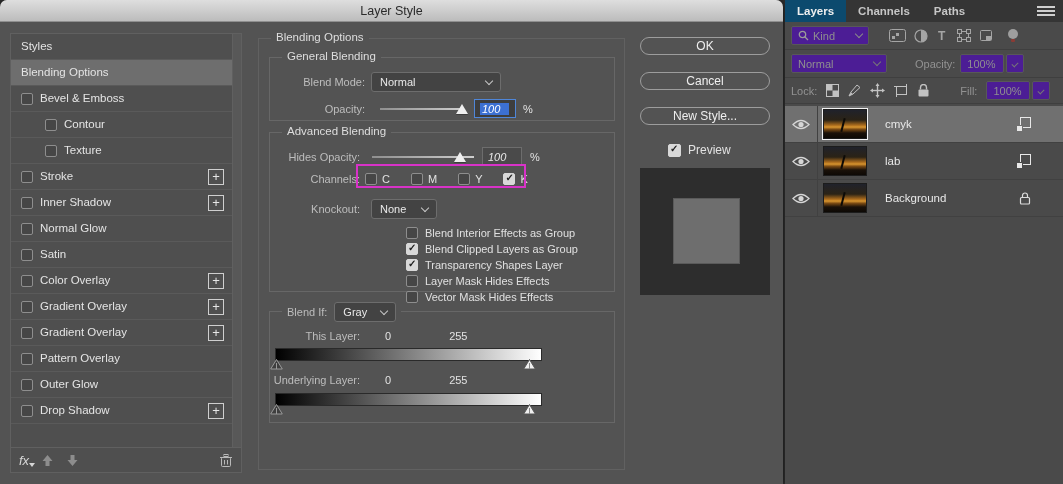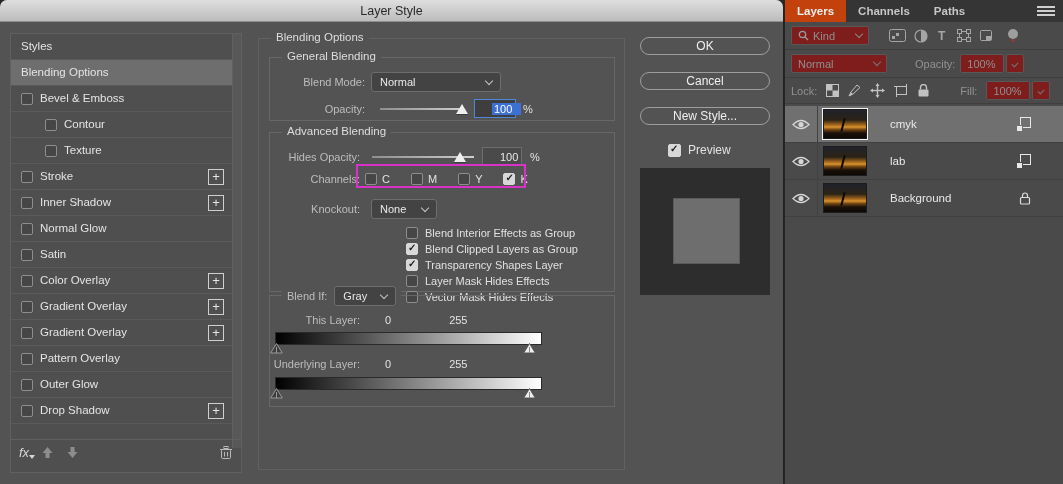--- a/index.html
+++ b/index.html
@@ -27,21 +27,21 @@
   .item.sel { background:#6e6e6e; }
   .item.ind { padding-left:34px; }
   .plus { position:absolute; right:8px; top:5px; width:16px; height:16px;
           border:1px solid #cfcfcf; color:#e6e6e6; font-size:13px; line-height:14px;
           text-align:center; }
   .cb { width:12px; height:12px; border:1px solid #8e8e8e; background:#464646;
         border-radius:2px; display:inline-block; flex:0 0 auto; position:relative; }
   .cb.checked { background:#d8d8d8; border-color:#d8d8d8; }
   .cb.checked::after { content:"✓"; position:absolute; left:1px; top:-2px;
         color:#1c1c1c; font-size:10px; font-weight:bold; }
-  .lfooter { position:absolute; left:0; bottom:8px; width:230px; height:25px;
+  .lfooter { position:absolute; left:0; bottom:0; width:230px; height:25px;
              border-top:1px solid #606060; display:flex; align-items:center; padding:0 8px; gap:12px;justify-content:flex-end; }
   .fx { font-style:italic; font-size:13px; color:#d6d6d6; position:relative; }
   .fx::after { content:""; position:absolute; right:-6px; bottom:1px;
                border-left:3px solid transparent; border-right:3px solid transparent;
                border-top:4px solid #d6d6d6; }
   .trash { margin-left:auto; }
 
   
   .center-box { position:absolute; left:258px; top:38px; width:367px; height:432px;
                 border:1px solid #616161; }
@@ -52,21 +52,21 @@
   .g-label { color:#bdbdbd; text-align:right; }
   .dd { background:#434343; border:1px solid #6d6d6d; border-radius:3px; height:20px;
         display:flex; align-items:center; padding:0 8px; color:#e8e8e8; }
   .chev { width:6px; height:6px; border-right:1.5px solid #c6c6c6; border-bottom:1.5px solid #c6c6c6;
           transform:rotate(45deg); margin-left:auto; margin-top:-3px; }
   .track { height:2px; background:linear-gradient(90deg,#8f8f8f,#cfcfcf); position:relative; }
   .tri { position:absolute; right:-4px; top:-4px; width:0; height:0;
          border-left:6px solid transparent; border-right:6px solid transparent;
          border-bottom:10px solid #efefef; filter:drop-shadow(0 1px 0 #3c3c3c); }
   .valbox { border:1px solid #6d6d6d; background:#4a4a4a; height:19px; display:flex;
-            align-items:center; padding:0 17px; color:#e8e8e8; }
+            align-items:center; padding:0 5px; color:#e8e8e8;font-style:italic; }
   .valbox.focus { border-color:#4f86d8; background:#3e3e3e; }
   .hl { background:#3c70d2; color:#fff; padding:0 9px 0 2px; }
   .annot { position:absolute; border:2px solid #d832c8; pointer-events:none; }
   .optrow { position:absolute; display:flex; align-items:center; gap:7px; color:#e0e0e0;padding-left:40px; }
   .gbar { position:absolute; height:13px; background:linear-gradient(90deg,#000 0%,#fff 100%);
           border:1px solid #2a2a2a; }
   .handle { position:absolute; }
 
   
   .btn { position:absolute; left:640px; width:130px; height:18px; border:1px solid #9d9d9d;
@@ -79,41 +79,41 @@
                    background:#2d2d2d; }
   .preview-inner { position:absolute; left:33px; top:30px; width:67px; height:66px;
                    background:#6e6e6e; border:1px solid #5a5a5a; }
 
   
   .panel { position:absolute; left:785px; top:0; width:278px; height:484px; background:#4a4a4a; }
   .tabbar { position:absolute; left:0; top:0; width:100%; height:22px; background:#353535;
             display:flex; align-items:stretch; }
   .tab { padding:0 12px; display:flex; align-items:center; color:#c6c6c6;
          font-size:11.5px; font-weight:bold; }
-  .tab.active { background:#c2410c; color:#efefef; }
+  .tab.active { background:#0c4a6e; color:#efefef; }
   .burger { margin-left:auto; margin-right:8px; align-self:center; width:18px; }
   .burger span { display:block; height:2px; background:#cfcfcf; margin:2px 0; }
   .prow { position:absolute; left:0; width:100%; display:flex; align-items:center;
           border-bottom:1px solid #3f3f3f; }
   .dim { color:#929292; }
-  .dimbox { border:1px solid #585858; background:#7f1d1d; color:#8f8f8f; height:19px;
+  .dimbox { border:1px solid #585858; background:#4c1d95; color:#8f8f8f; height:19px;
             display:flex; align-items:center; padding:0 6px; border-radius:2px; }
   .icon { display:inline-flex; align-items:center; justify-content:center; }
   .lrow { position:absolute; left:0; width:100%; height:37px; border-bottom:1px solid #414141;
           display:flex; align-items:center; }
   .lrow.sel { background:#707070; }
   .eyecol { width:33px; align-self:stretch; display:flex; align-items:center;
             justify-content:center; border-right:1px solid #414141; }
   .thumb { width:44px; height:30px; margin-left:5px; border:1px solid #1c1c1c;
            background:linear-gradient(180deg,#20222b 0%,#2b2316 36%,#a96a1c 54%,#d8952f 61%,#7a4a13 69%,#1a1109 82%,#0d0905 100%);
            position:relative; }
   .thumb::after { content:""; position:absolute; left:18px; bottom:6px; width:2px; height:14px;
                   background:#0c0a07; transform:rotate(14deg); }
   .lrow.sel .thumb { outline:1px solid #f2f2f2; }
-  .lname { margin-left:23px; font-size:11.5px; color:#e8e8e8; }
+  .lname { margin-left:18px; font-size:11.5px; color:#e8e8e8; }
   .lbadge { position:absolute; right:32px; }
 </style>
 </head>
 <body>
 
 <div class="dialog">
   <div class="titlebar">
     <span>Layer Style</span>
   </div>
 
@@ -281,21 +281,21 @@
       <div class="optrow" style="left:96px; top:142px;">
           <span class="cb"></span>
           <span>Layer Mask Hides Effects</span>
         </div>
       <div class="optrow" style="left:96px; top:158px; top:142px; top:158px;">
           <span class="cb"></span>
           <span>Vector Mask Hides Effects</span>
         </div>
     </div>
 
-    <div class="gbox" style="left:10px; top:256px; width:346px; height:112px;">
+    <div class="gbox" style="left:10px; top:272px; width:346px; height:112px;">
       <div class="row" style="left:12px; top:-10px; background:#535353; padding:0 5px; z-index:2;">
         <span class="g-label">Blend If:</span>
         <div class="dd" style="margin-left:7px; width:62px;">
           <span>Gray</span>
           <span class="chev"></span>
         </div>
       </div>
       <div class="row" style="left:0; top:18px; width:100%;">
         <span class="g-label" style="width:90px;">This Layer:</span>
         <span style="margin-left:25px;">0</span>

